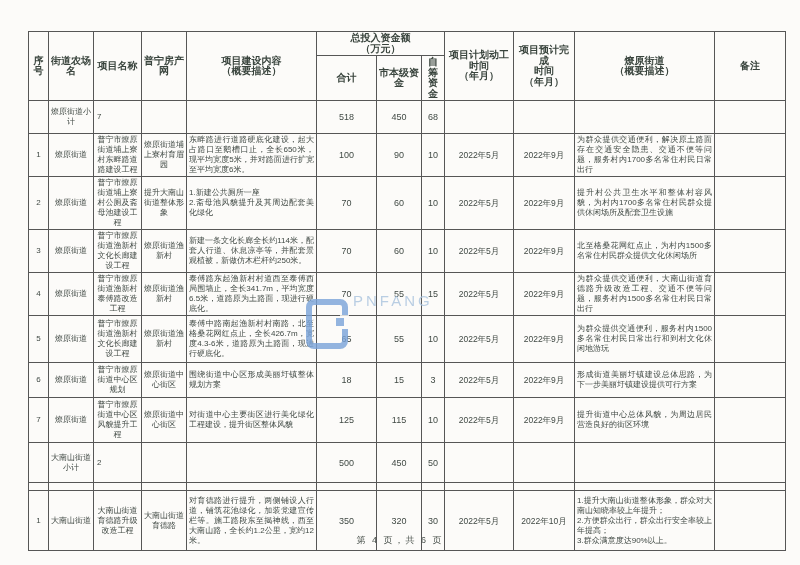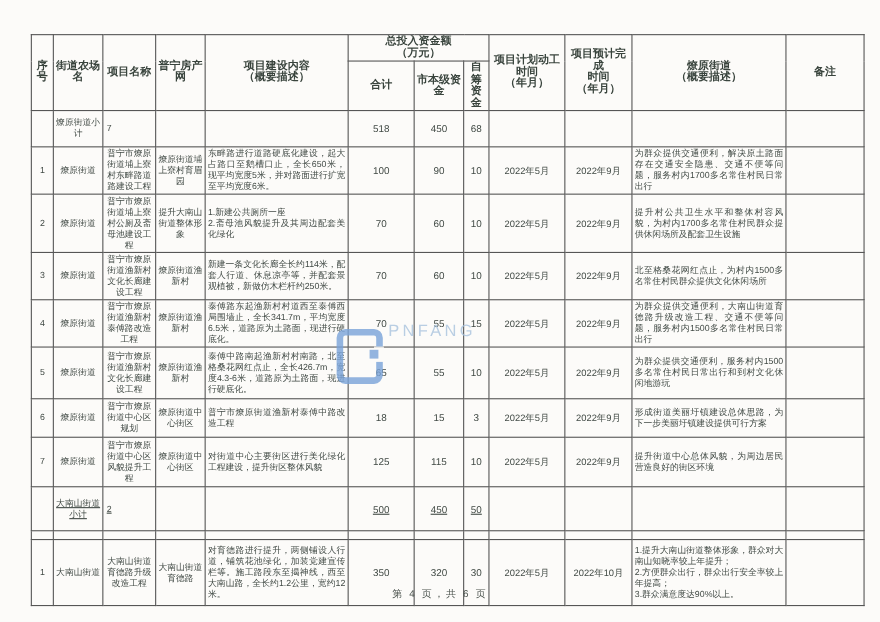--- a/index.html
+++ b/index.html
@@ -194,21 +194,21 @@
           <td class="date">2022年5月</td>
           <td class="date">2022年9月</td>
           <td class="ljust">为群众提供交通便利，服务村内1500多名常住村民日常出行和到村文化休闲地游玩</td>
           <td></td>
         </tr>
         <tr style="height: 35px;">
           <td>6</td>
           <td>燎原街道</td>
           <td>普宁市燎原街道中心区规划</td>
           <td>燎原街道中心街区</td>
-          <td class="ljust">普宁市燎原街道渔新村泰傅中路改造工程</td>
+          <td class="ljust">围绕街道中心区形成美丽圩镇整体规划方案</td>
           <td class="num">18</td>
           <td class="num">15</td>
           <td class="num">3</td>
           <td class="date">2022年5月</td>
           <td class="date">2022年9月</td>
           <td class="ljust">形成街道美丽圩镇建设总体思路，为下一步美丽圩镇建设提供可行方案</td>
           <td></td>
         </tr>
         <tr style="height: 45px;">
           <td>7</td>
@@ -217,21 +217,21 @@
           <td>燎原街道中心街区</td>
           <td class="ljust">对街道中心主要街区进行美化绿化工程建设，提升街区整体风貌</td>
           <td class="num">125</td>
           <td class="num">115</td>
           <td class="num">10</td>
           <td class="date">2022年5月</td>
           <td class="date">2022年9月</td>
           <td class="ljust">提升街道中心总体风貌，为周边居民营造良好的街区环境</td>
           <td></td>
         </tr>
-        <tr style="height: 40px; text-decoration: underline;">
+        <tr style="height: 40px;">
           <td></td>
           <td>大南山街道小计</td>
           <td class="lleft">2</td>
           <td></td>
           <td class="ljust"></td>
           <td class="num">500</td>
           <td class="num">450</td>
           <td class="num">50</td>
           <td class="date"></td>
           <td class="date"></td>

